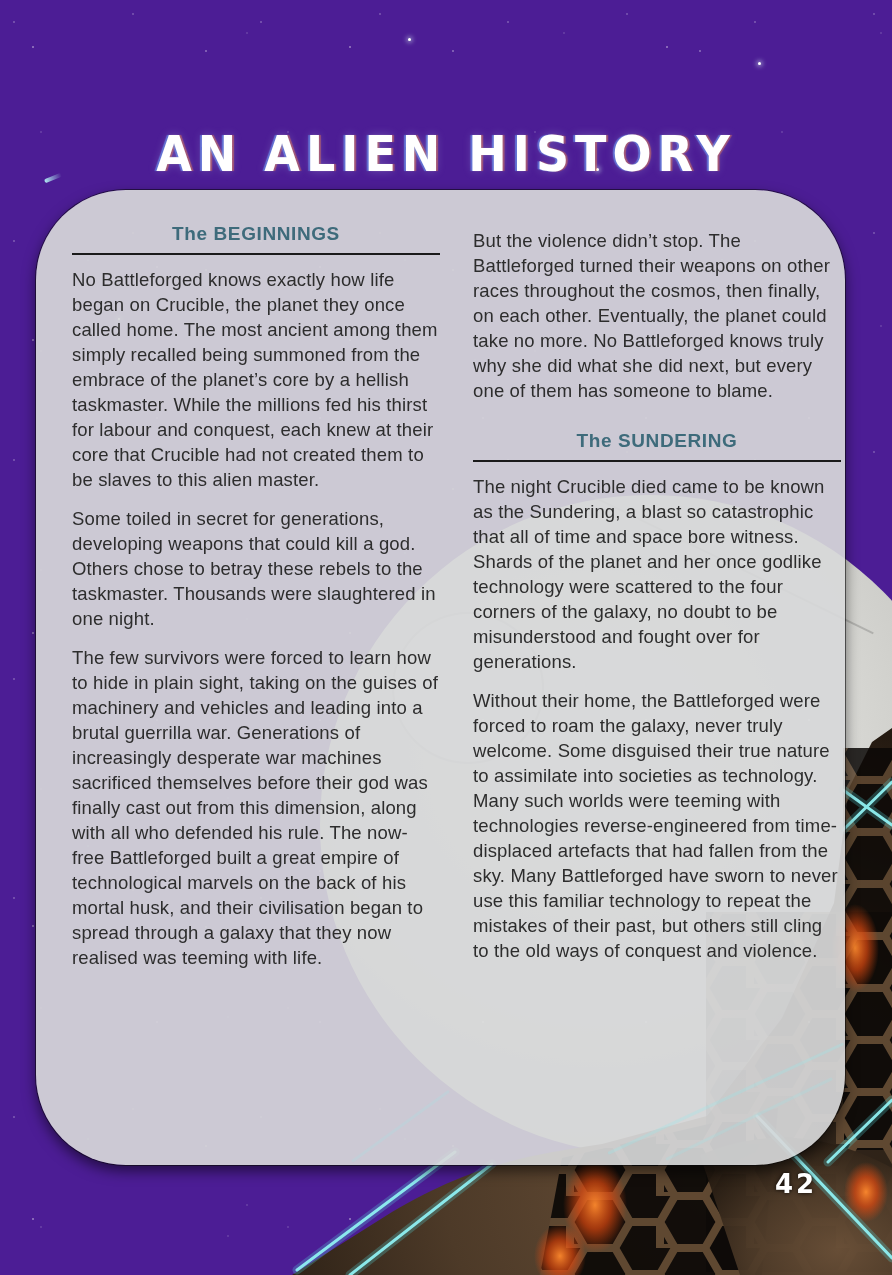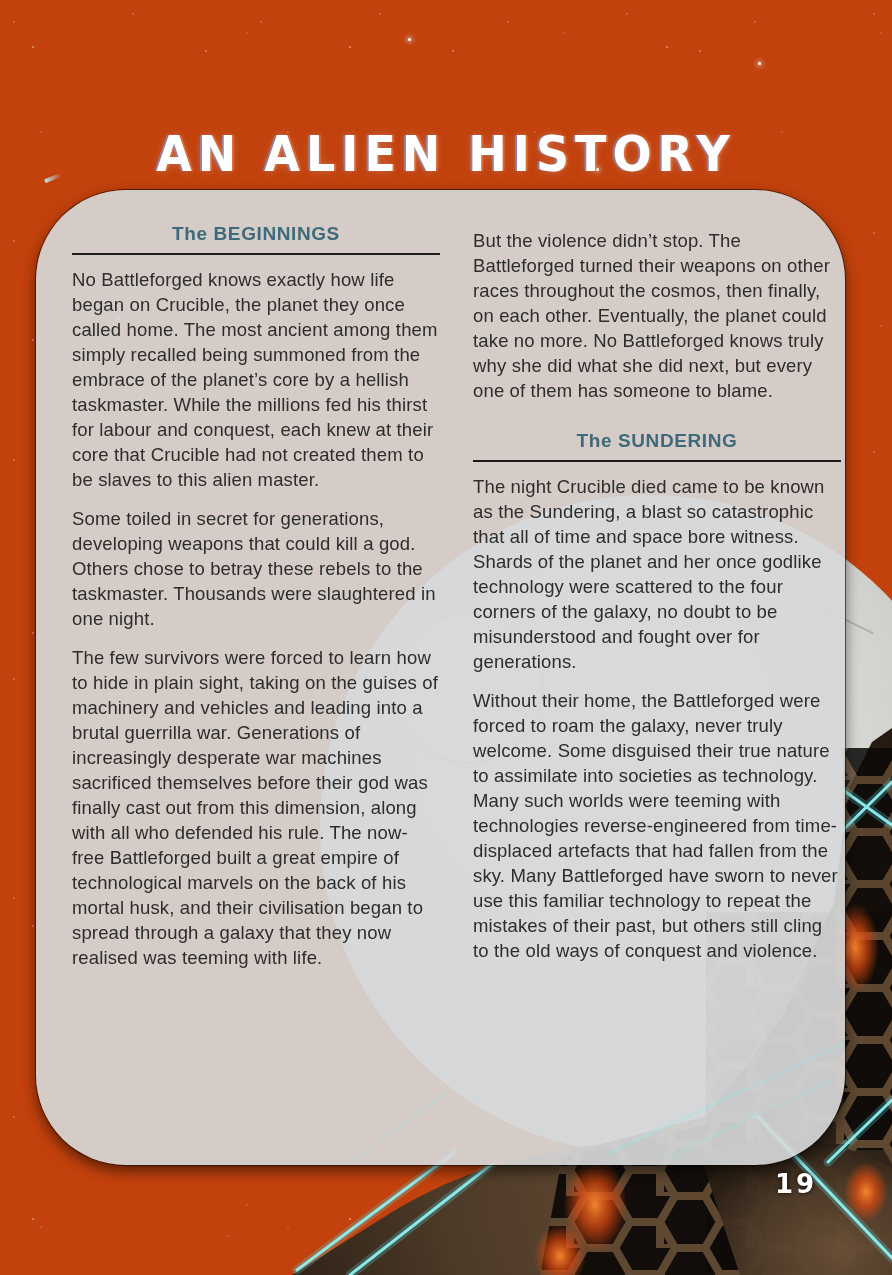--- a/index.html
+++ b/index.html
@@ -1,17 +1,17 @@
 <!DOCTYPE html>
 <html><head>
 <meta charset="utf-8">
 <style>
   html,body{margin:0;padding:0;background:#000;}
   .page{position:relative;width:892px;height:1275px;overflow:hidden;
-        background:#c2410c;font-family:"Liberation Sans",sans-serif;}
+        background:#4c1d95;font-family:"Liberation Sans",sans-serif;}
 
   
   .stars{position:absolute;inset:0;background-repeat:repeat;}
   .stars.s1{
     background-image:
       radial-gradient(1.3px 1.3px at 14px 22px, rgba(255,255,255,.95), transparent 70%),
       radial-gradient(1px 1px at 78px 61px, rgba(190,235,235,.8), transparent 70%),
       radial-gradient(1.4px 1.4px at 133px 14px, rgba(255,255,255,.7), transparent 70%),
       radial-gradient(1px 1px at 180px 98px, rgba(160,230,230,.75), transparent 70%),
       radial-gradient(1.2px 1.2px at 41px 132px, rgba(255,255,255,.8), transparent 70%),
@@ -168,15 +168,15 @@
       <div class="rule"></div>
       <p class="lead">The night Crucible died came to be known as the Sundering, a blast so catastrophic that all of time and space bore witness. Shards of the planet and her once godlike technology were scattered to the four corners of the galaxy, no doubt to be misunderstood and fought over for generations.</p>
       <p>Without their home, the Battleforged were forced to roam the galaxy, never truly welcome. Some disguised their true nature to assimilate into societies as technology. Many such worlds were teeming with technologies reverse-engineered from time-displaced artefacts that had fallen from the sky. Many Battleforged have sworn to never use this familiar technology to repeat the mistakes of their past, but others still cling to the old ways of conquest and violence.</p>
     </div>
   </div>
 
   <div class="glass-line gl1"></div>
   <div class="glass-line gl2"></div>
   <div class="glass-line gl3"></div>
 
-  <div class="page-number">19</div>
+  <div class="page-number">42</div>
 
 </div>
 
 </body></html>

